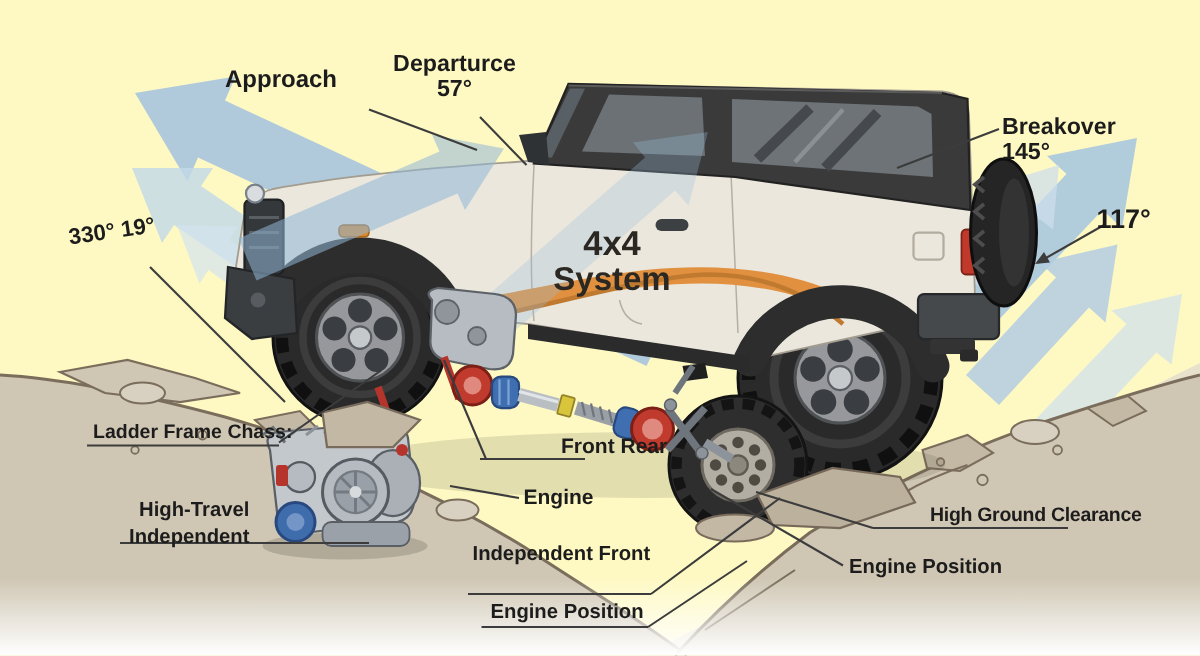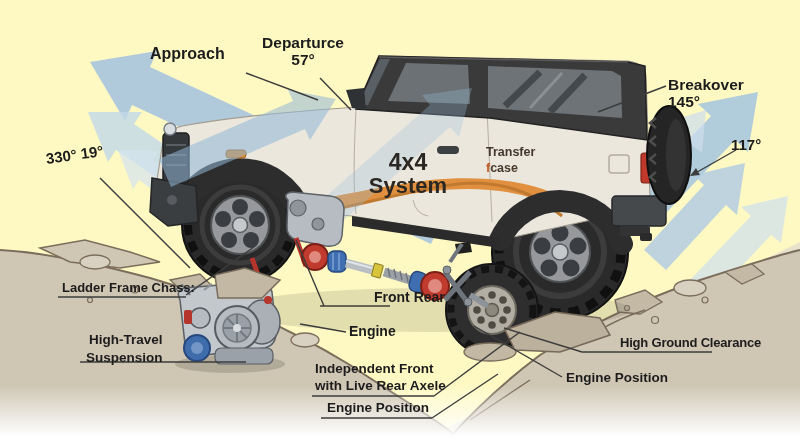--- a/index.html
+++ b/index.html
@@ -5,21 +5,21 @@
   html,body{margin:0;padding:0;background:#fff;}
   #stage{position:relative;width:800px;height:437px;overflow:hidden;background:#fef9c3;
          font-family:"Liberation Sans",sans-serif;}
   #illustration{position:absolute;left:0;top:0;width:800px;height:437px;}
   .lbl{position:absolute;font-weight:bold;color:#1c1c1c;white-space:nowrap;line-height:1.1;}
   .center{text-align:center;}
   .lbl .ln{display:block;}
   #lbl-approach{left:150px;top:45px;font-size:16px;}
   #lbl-departure{left:250px;top:34px;width:106px;font-size:15.5px;}
   #lbl-breakover{left:668px;top:47px;font-size:15.5px;margin-top:29px;}
-  #lbl-117{left:731px;top:137px;font-size:15px;}
+  #lbl-117{left:731px;top:137px;font-size:18px;}
   #lbl-330{left:46px;top:151px;font-size:15px;transform:rotate(-8deg);transform-origin:left center;}
   #lbl-badge{left:354px;top:151px;width:108px;color:#2b2722;}
   #lbl-badge .l1{font-size:23px;line-height:1.0;}
   #lbl-badge .l2{font-size:22px;line-height:1.05;}
   #lbl-transfer{left:486px;top:145px;font-size:12.5px;color:#42382e;line-height:1.25;}
   #lbl-transfer .f{color:#c05a24;}
   #lbl-transfer .rest{color:#4a3b2c;}
   #lbl-ladder{left:62px;top:281px;font-size:13px;}
   #lbl-hightravel{left:86px;top:331px;font-size:13.5px;line-height:1.3;text-align:right;}
   #lbl-frontrear{left:327px;top:290px;font-size:14px;padding-left:47px;}
@@ -283,39 +283,34 @@
 
   <div class="lbl" id="lbl-117">117°</div>
 
   <div class="lbl" id="lbl-330">330° 19°</div>
 
   <div class="lbl center" id="lbl-badge">
     <span class="ln l1">4x4</span>
     <span class="ln l2">System</span>
   </div>
 
-  <div class="lbl" id="lbl-transfer">
-    <span class="ln">Transfer</span>
-    <span class="ln"><span class="f">f</span><span class="rest">case</span></span>
-  </div>
 
   <div class="lbl" id="lbl-ladder">Ladder Frame Chass:</div>
 
   <div class="lbl" id="lbl-hightravel">
     <span class="ln">High-Travel</span>
-    <span class="ln">Suspension</span>
+    <span class="ln">Independent</span>
   </div>
 
   <div class="lbl" id="lbl-frontrear">Front Rear</div>
 
   <div class="lbl" id="lbl-engine">Engine</div>
 
   <div class="lbl" id="lbl-independent">
     <span class="ln">Independent Front</span>
-    <span class="ln">with Live Rear Axele</span>
   </div>
 
   <div class="lbl" id="lbl-enginepos-c">Engine Position</div>
 
   <div class="lbl" id="lbl-highground">High Ground Clearance</div>
 
   <div class="lbl" id="lbl-enginepos-r">Engine Position</div>
 
 </div>
 

